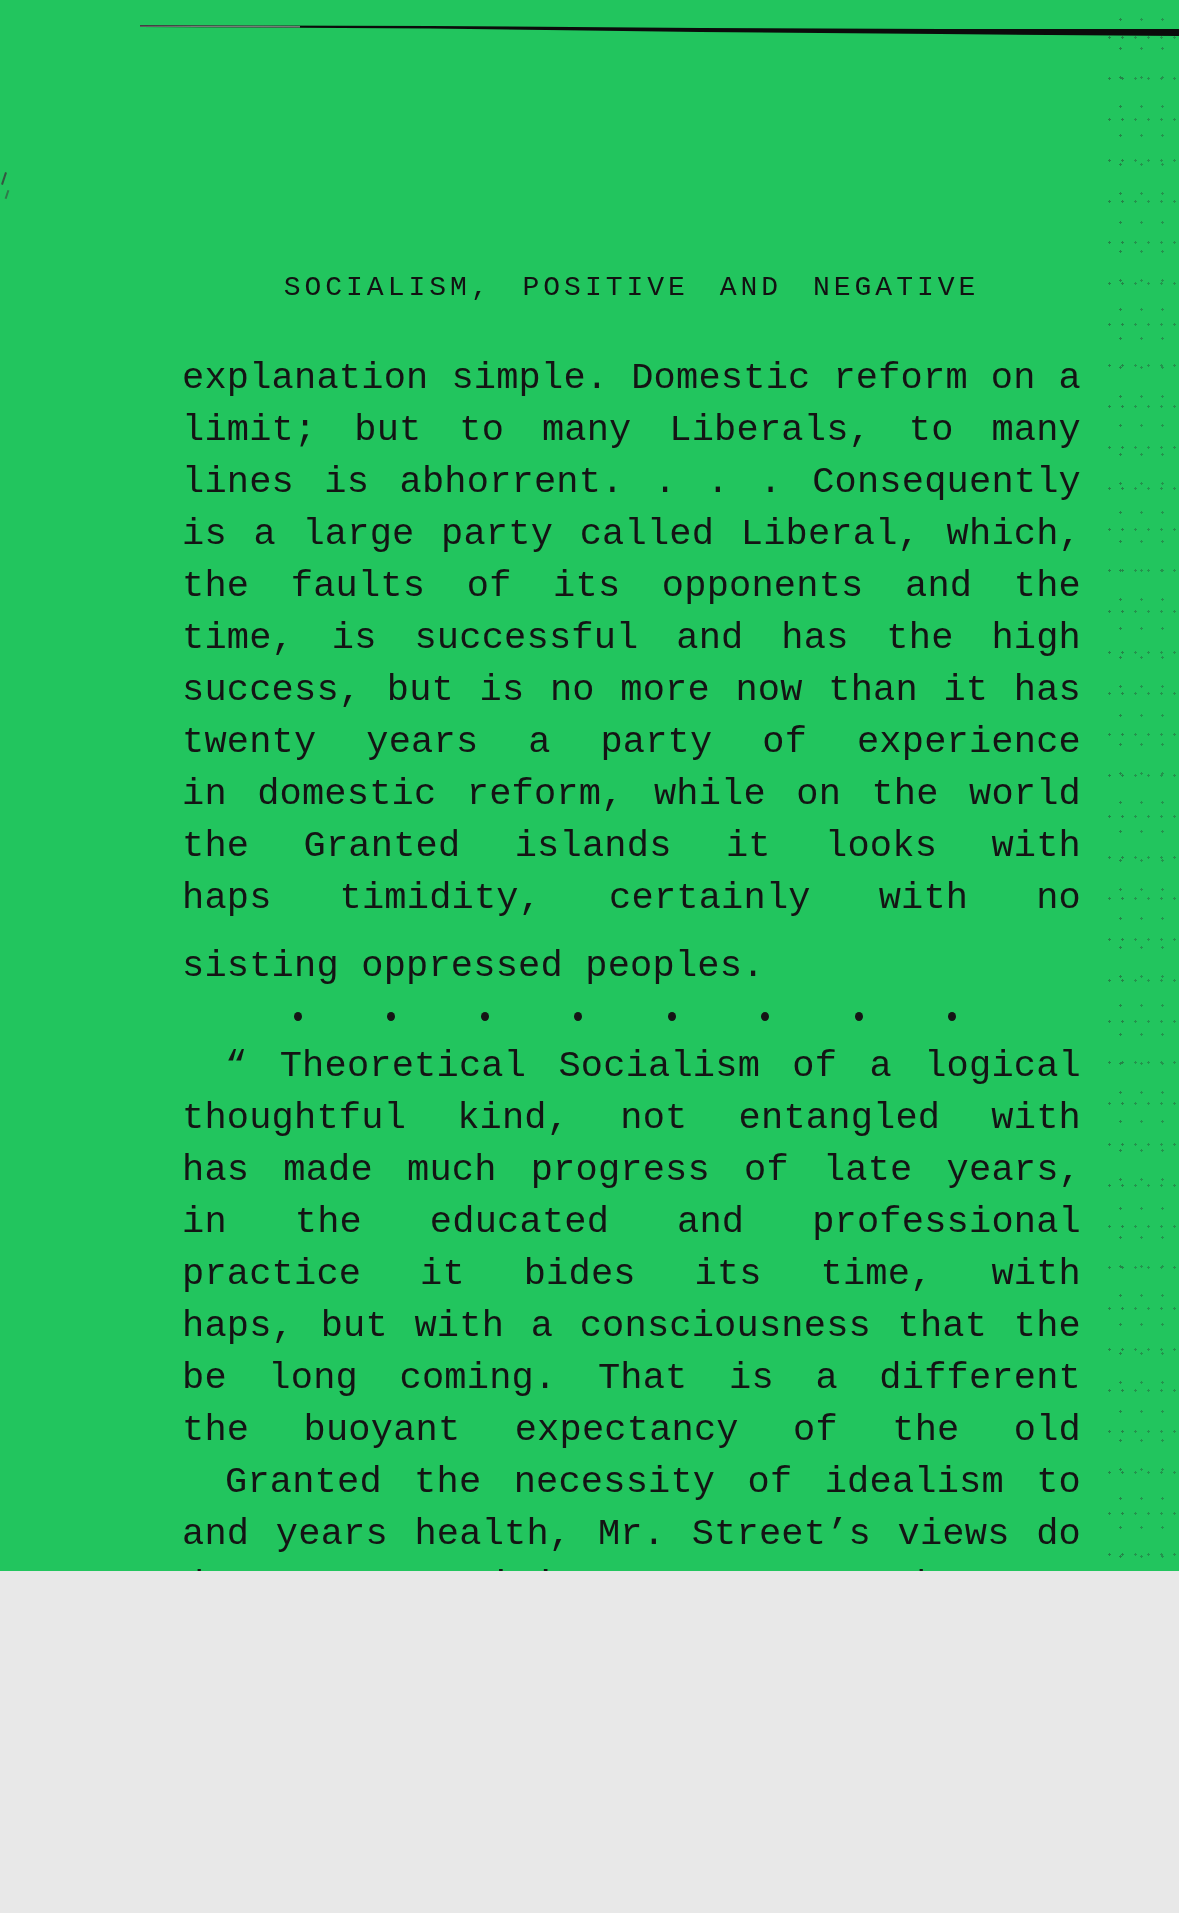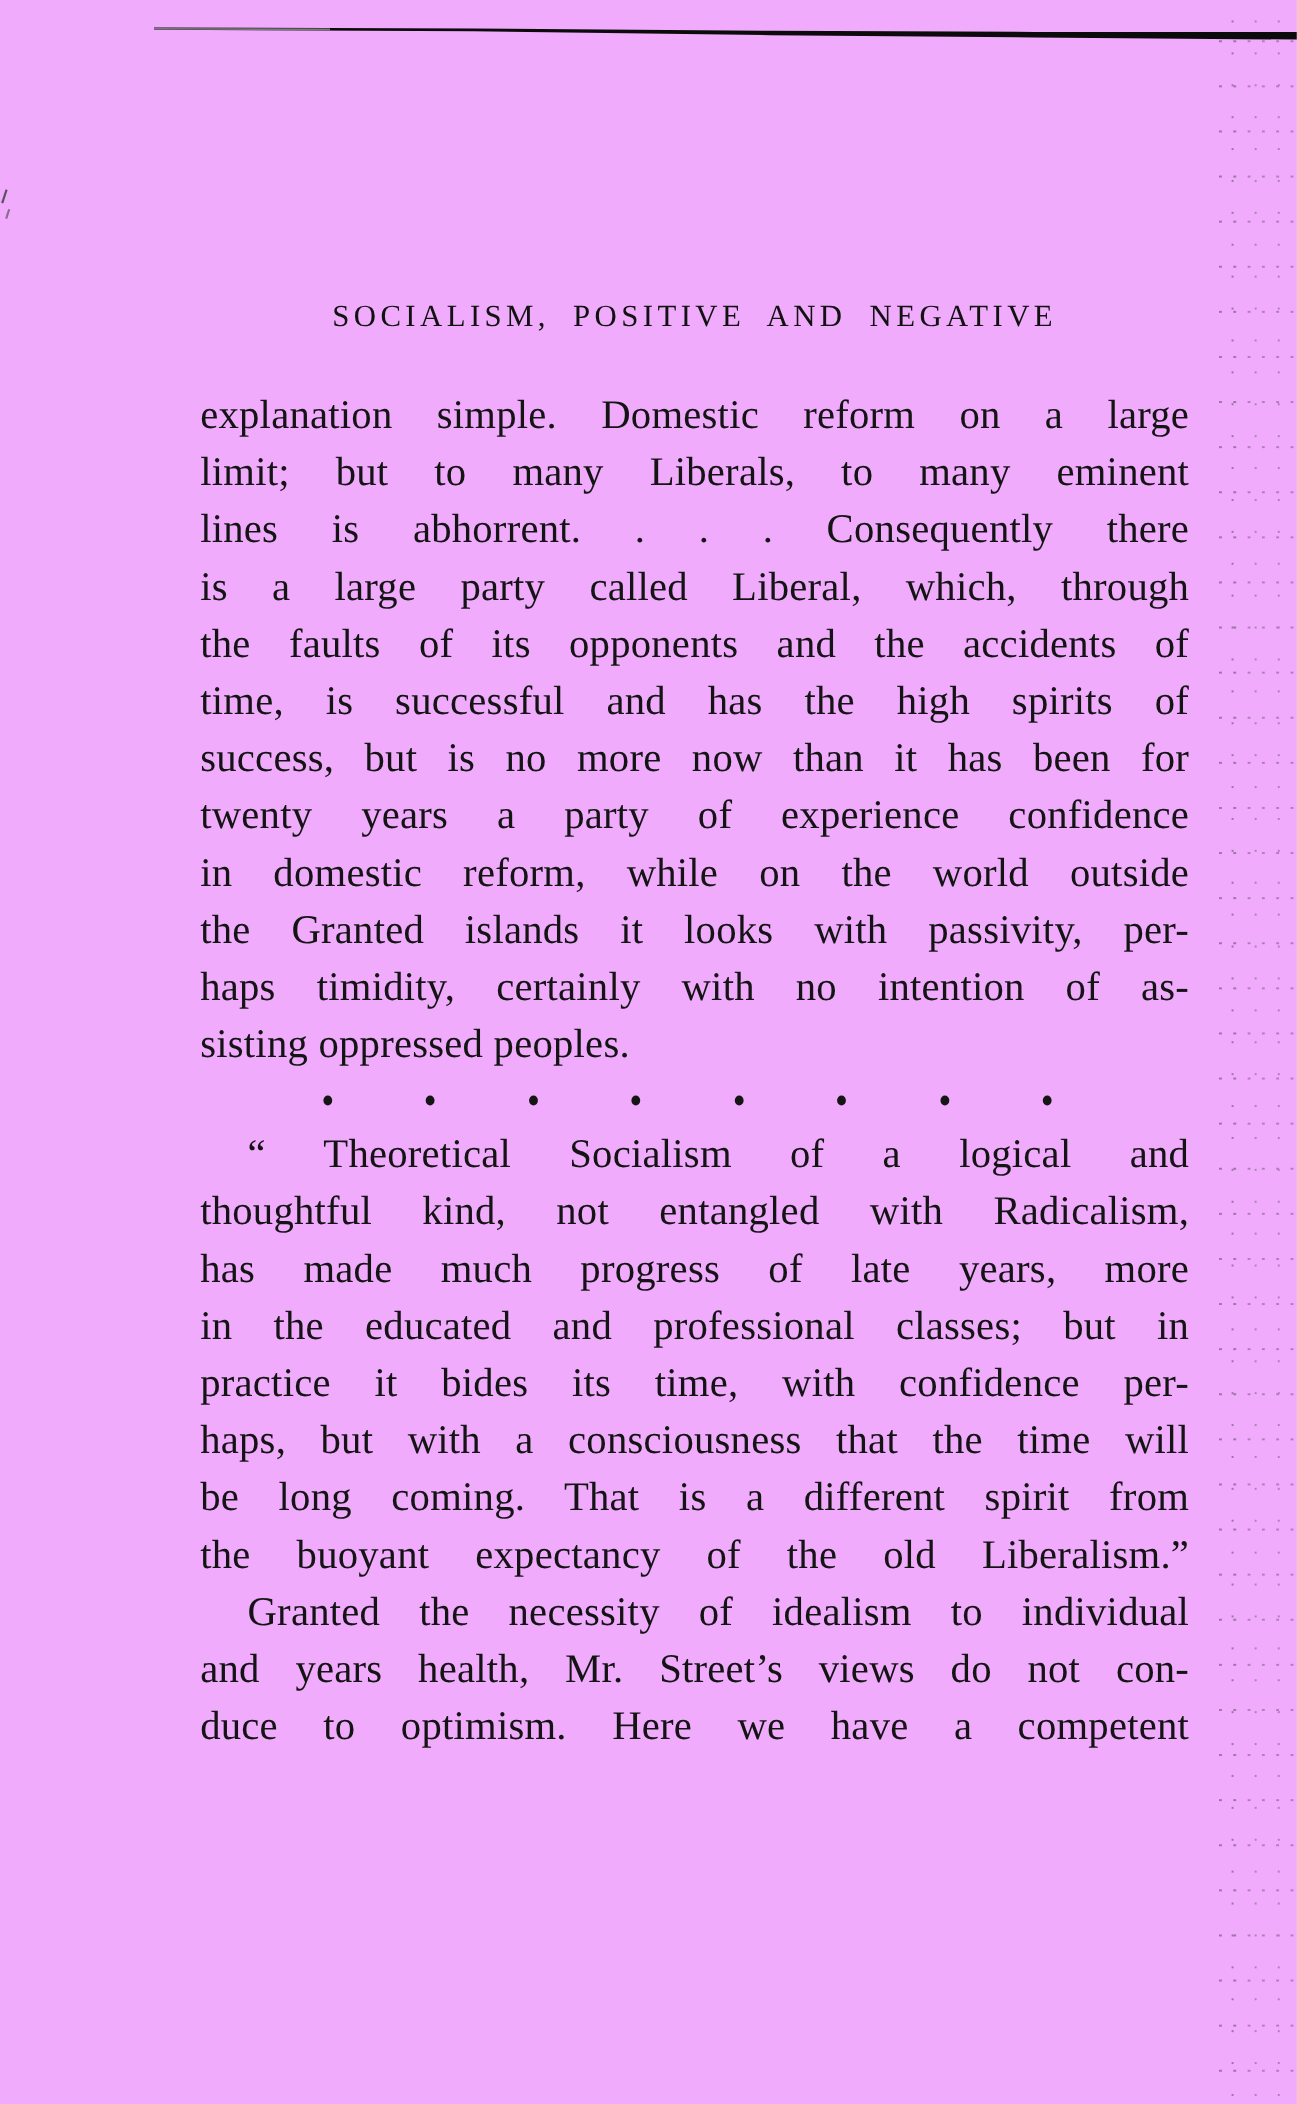--- a/index.html
+++ b/index.html
@@ -1,22 +1,22 @@
 <!DOCTYPE html>
 <html><head>
 <meta charset="utf-8">
 <style>
   html, body { margin: 0; padding: 0; background: #e8e8e8; }
   .page {
     position: relative;
     width: 1179px;
-    height: 1913px;
-    background: #f0abfc;
+    height: 1571px;
+    background: #22c55e;
     overflow: hidden;
-    font-family: Liberation Serif, serif;
+    font-family: Liberation Mono, monospace;
     color: #141414;
   }
   
   .top-edge { position: absolute; top: 0; left: 0; }
   
   .edge-mark {
     position: absolute; left: 3px; top: 172px;
     width: 2px; height: 13px; background: #3a3a3a;
     transform: rotate(18deg); opacity: .8;
   }
@@ -53,21 +53,21 @@
   .para { margin: 0; padding: 0; }
   .line {
     height: 52px;
     line-height: 52px;
     text-align: justify;
     text-align-last: justify;
     overflow: hidden;
     letter-spacing: .2px;
   }
   .line.indent { text-indent: 43px; }
-  .line.last { text-align-last: left; }
+  .line.last { text-align-last: left; margin-top: 16px; }
 
   .dots-divider {
     height: 48px;
     margin-left: 112px;
     width: 662px;
     display: flex;
     align-items: center;
     justify-content: space-between;
   }
   .dot {

